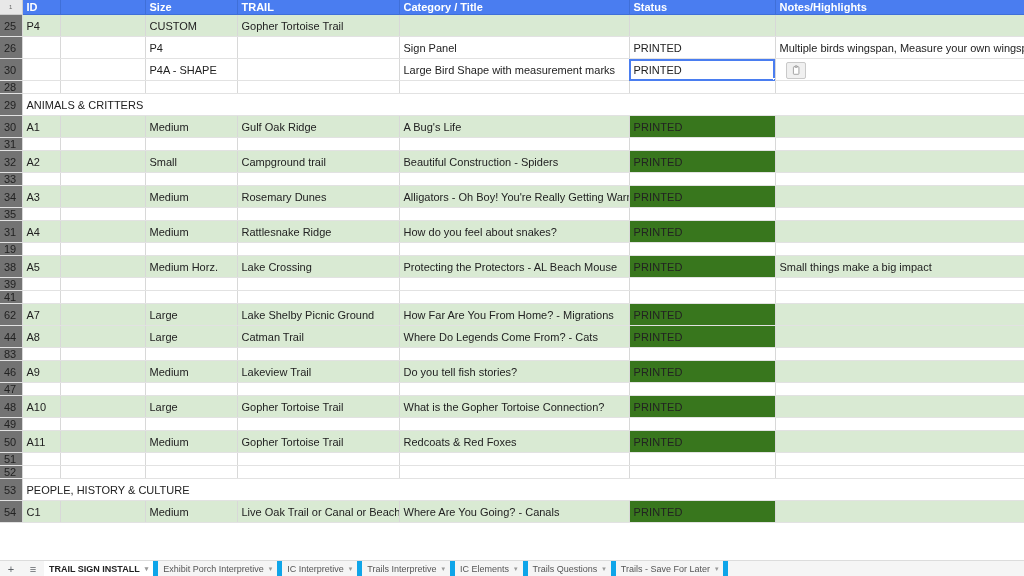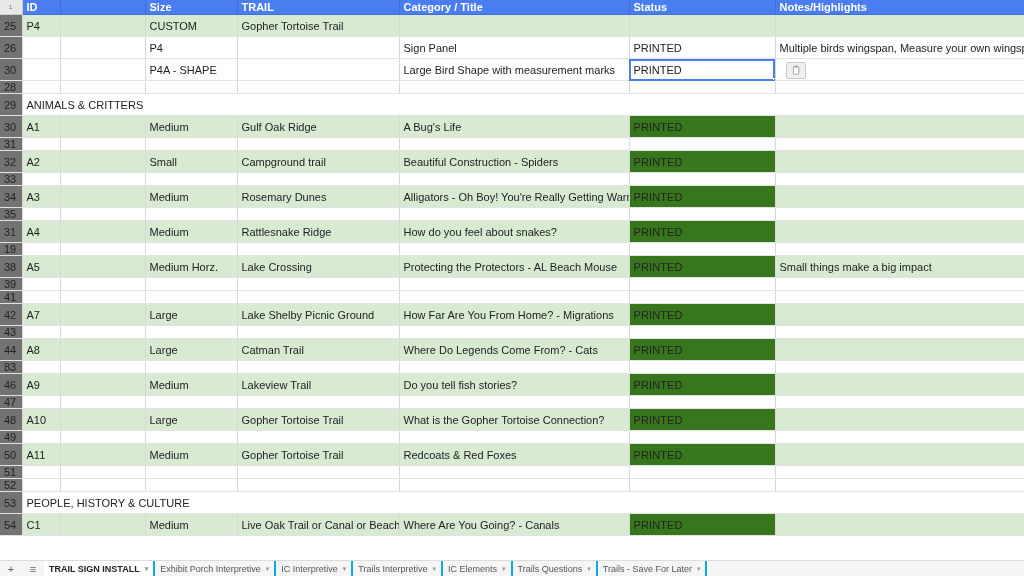--- a/index.html
+++ b/index.html
@@ -162,21 +162,21 @@
   .tab-tool {
     width: 22px;
     display: flex; align-items: center; justify-content: center;
     color: #5f6368;
     font-size: 11px;
   }
   .tab {
     display: flex;
     align-items: center;
     padding: 0 5px;
-    border-right: 2px solid #0ea5e9;
+    border-right: 5px solid #0ea5e9;
     color: #555555;
     background: #f5f5f5;
     white-space: nowrap;
     font-size: 9px;
     justify-content: center;
   }
   .tab.active {
     background: #ffffff;
     color: #222222;
     font-weight: bold;
@@ -366,38 +366,28 @@
             <td class="rownum">41</td>
             <td class="fill-white"></td>
             <td class="fill-white"></td>
             <td class="fill-white"></td>
             <td class="fill-white"></td>
             <td class="fill-white"></td>
             <td class="fill-white"></td>
             <td class="fill-white"></td>
           </tr>
           <tr class="tall">
-            <td class="rownum">42</td>
+            <td class="rownum">62</td>
             <td class="fill-green bold">A7</td>
             <td class="fill-green"></td>
             <td class="fill-green">Large</td>
             <td class="fill-green"> Lake Shelby Picnic Ground</td>
             <td class="fill-green bold">How Far Are You From Home? - Migrations</td>
             <td class="status-dark"><span>PRINTED</span></td>
             <td class="fill-green"></td>
-          </tr>
-          <tr class="thin">
-            <td class="rownum">43</td>
-            <td class="fill-white"></td>
-            <td class="fill-white"></td>
-            <td class="fill-white"></td>
-            <td class="fill-white"></td>
-            <td class="fill-white"></td>
-            <td class="fill-white"></td>
-            <td class="fill-white"></td>
           </tr>
           <tr class="tall">
             <td class="rownum">44</td>
             <td class="fill-green bold">A8</td>
             <td class="fill-green"></td>
             <td class="fill-green">Large</td>
             <td class="fill-green">Catman Trail</td>
             <td class="fill-green bold">Where Do Legends Come From? - Cats</td>
             <td class="status-dark"><span>PRINTED</span></td>
             <td class="fill-green"></td>

